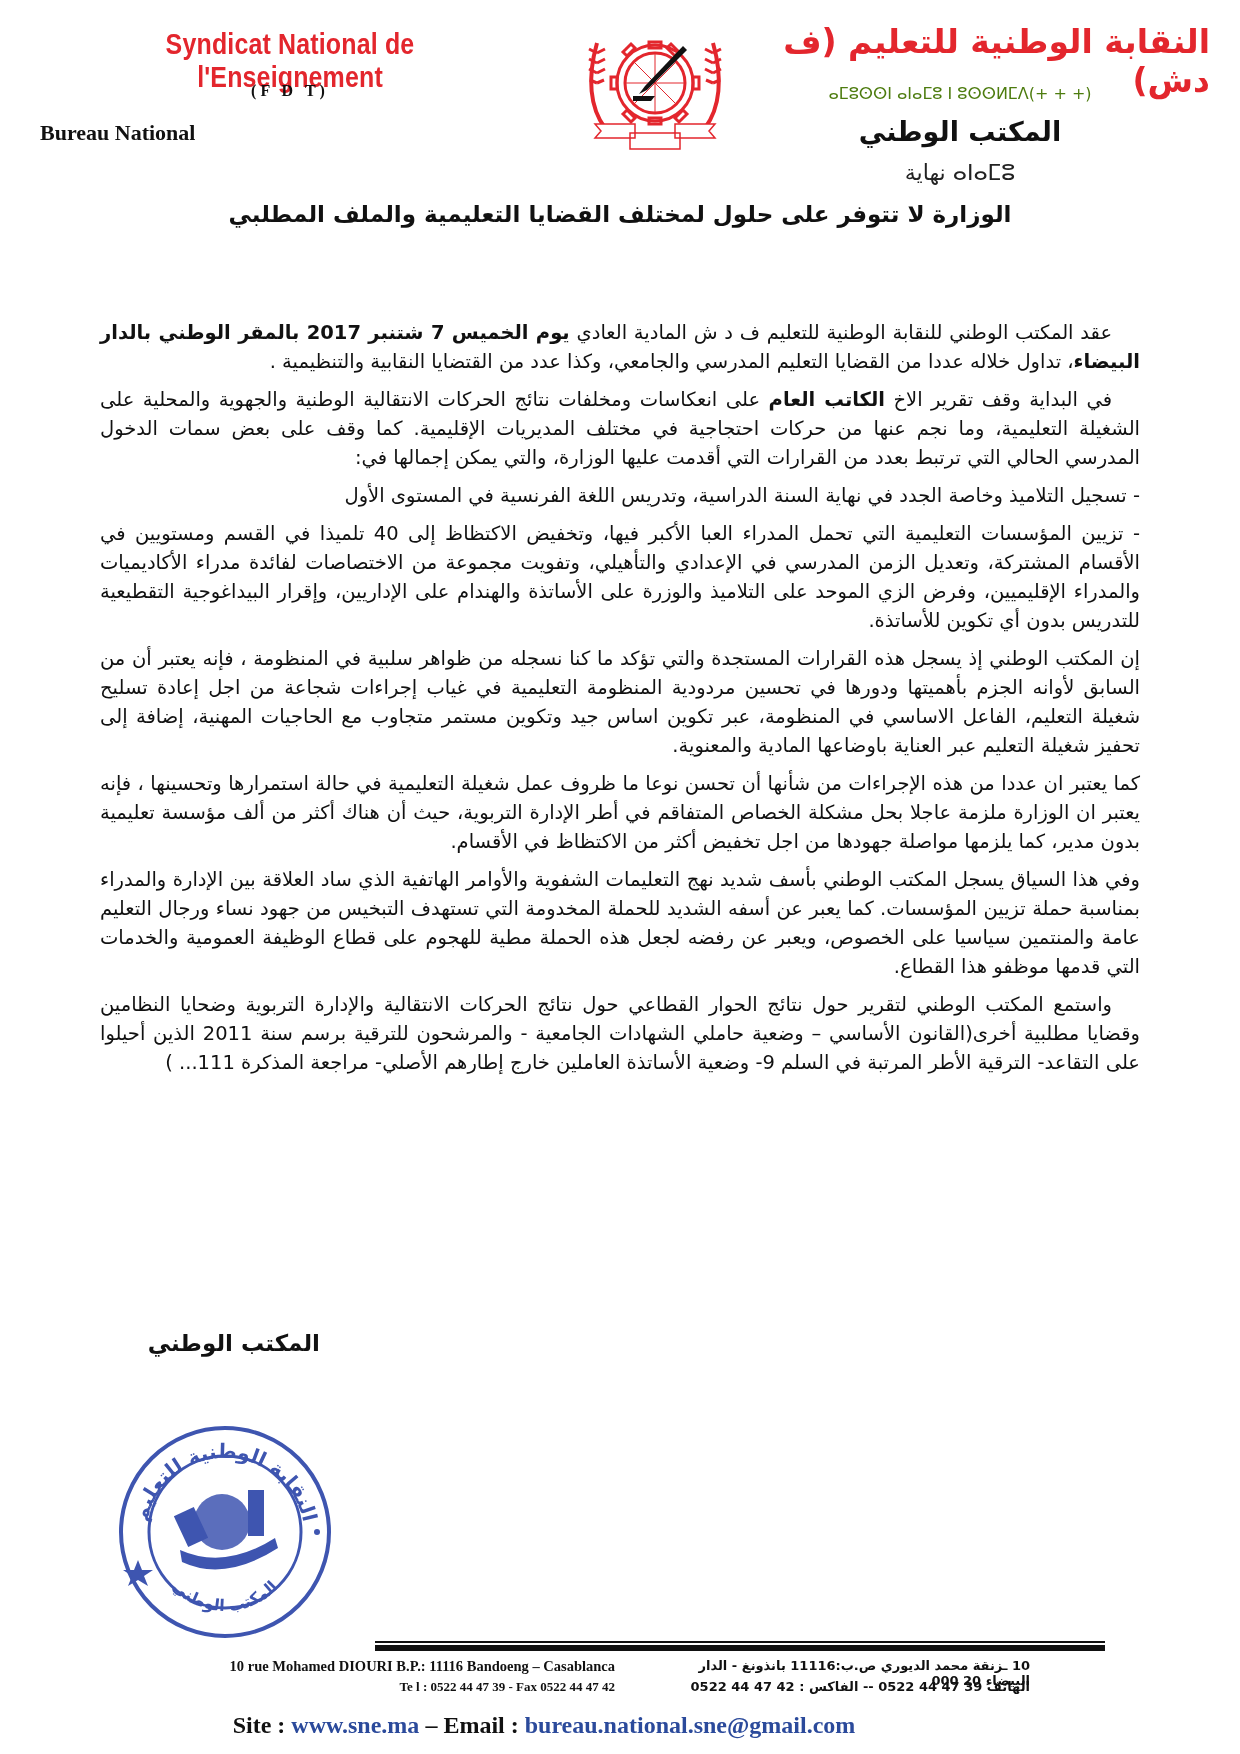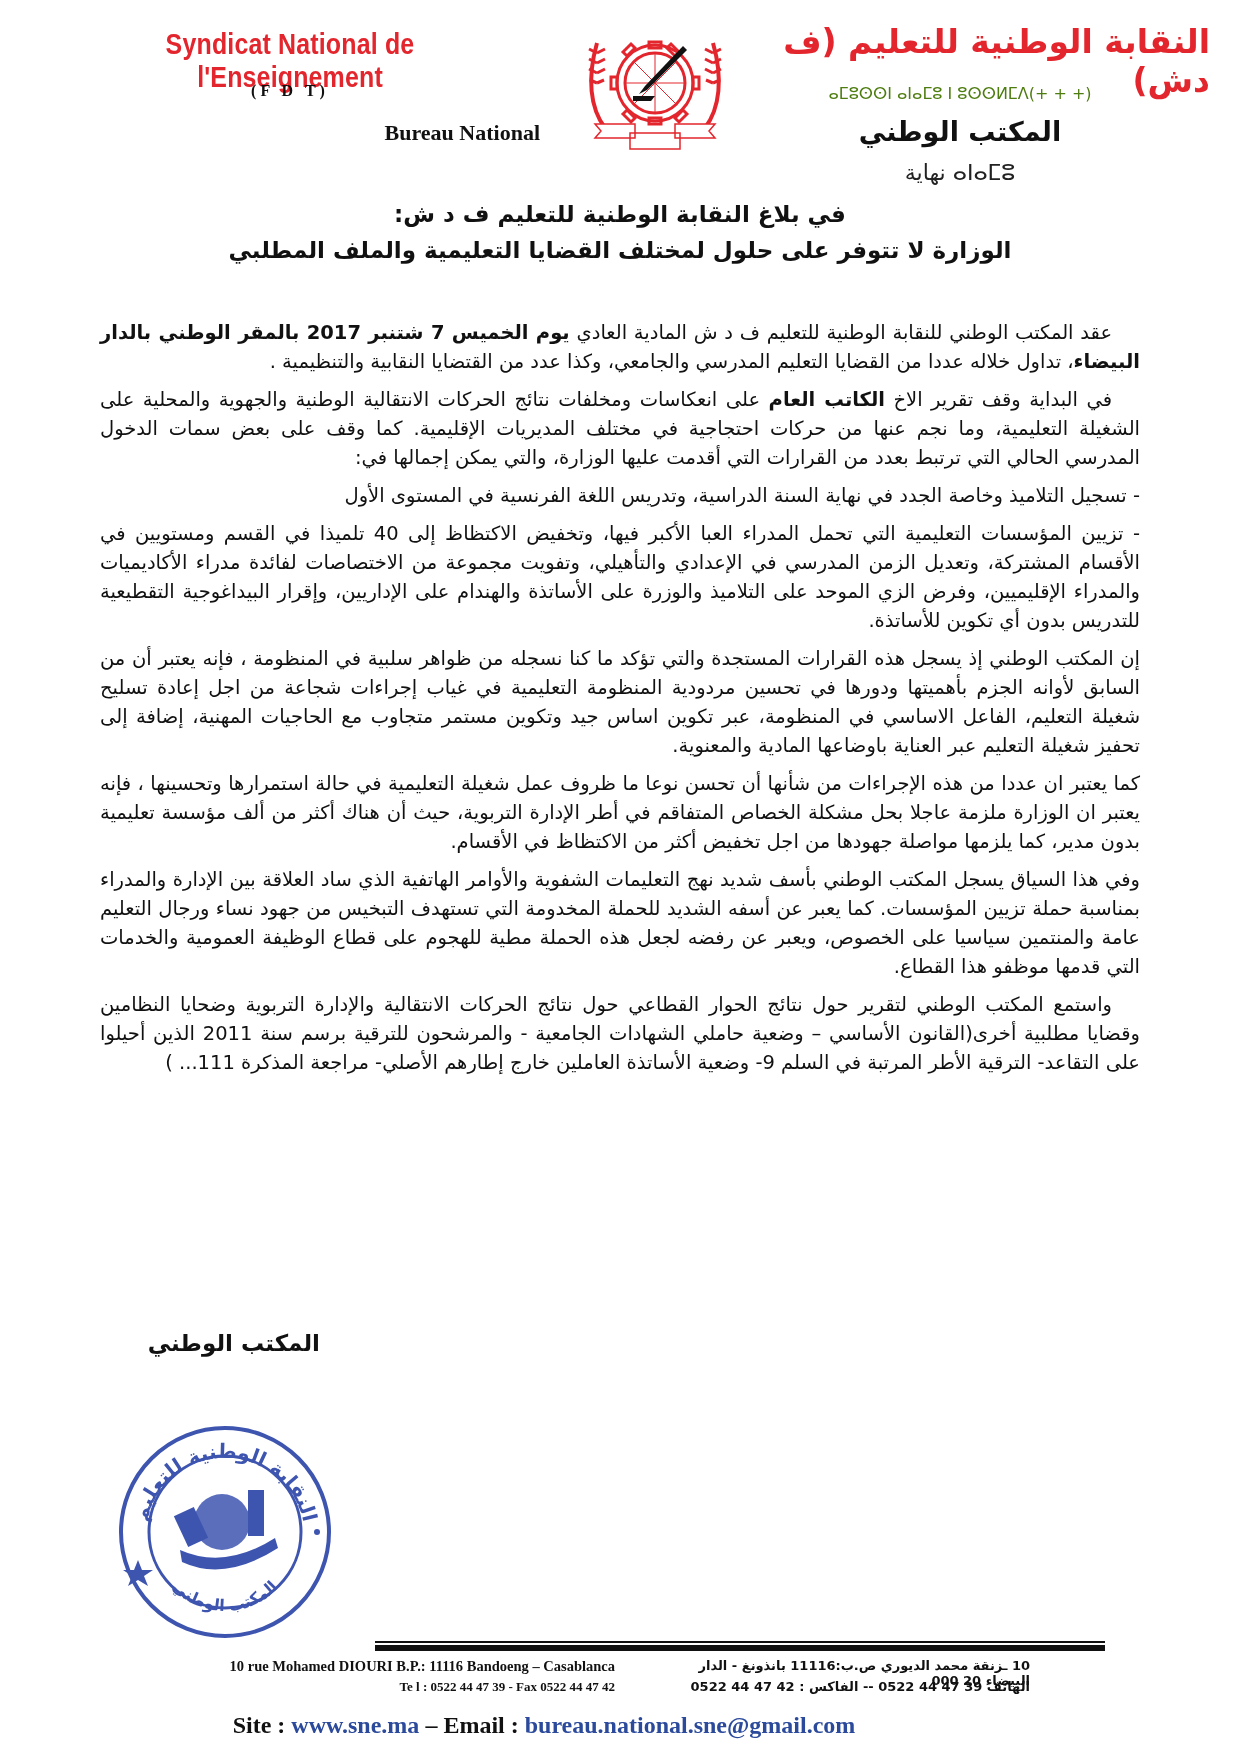--- a/index.html
+++ b/index.html
@@ -4,21 +4,21 @@
 <style>
   html, body { margin: 0; padding: 0; background: #ffffff; }
   body { width: 1240px; height: 1754px; position: relative; overflow: hidden; color: #111; }
   .abs { position: absolute; }
 
   
   .hdr-fr-title { left: 40px; top: 28px; width: 500px; text-align: center; color: #e3262d;
     font-family: "Liberation Sans", sans-serif; font-weight: bold; font-size: 29px; transform: scaleX(0.86); transform-origin: center; letter-spacing: 0.2px; }
   .hdr-fdt { left: 40px; top: 82px; width: 500px; text-align: center; font-family: "Liberation Serif", serif;
     font-weight: bold; font-size: 16px; letter-spacing: 4px; }
-  .hdr-bureau { left: 40px; top: 120px; width: 500px; text-align: right; font-family: "Liberation Serif", serif;
+  .hdr-bureau { left: 40px; top: 120px; width: 500px; text-align: left; font-family: "Liberation Serif", serif;
     font-weight: bold; font-size: 22px; }
 
   
   .logo { left: 575px; top: 28px; width: 160px; height: 125px; }
 
   
   .hdr-ar-title { left: 760px; top: 22px; width: 450px; text-align: right; color: #e3262d; direction: rtl;
     font-family: "DejaVu Sans", sans-serif; font-weight: bold; font-size: 33px; }
   .hdr-tifinagh { left: 760px; top: 84px; width: 400px; text-align: center; font-family: "DejaVu Sans", sans-serif; font-size: 16px; color:#4d7c0f; }
   .hdr-ar-bureau { left: 760px; top: 116px; width: 400px; text-align: center; direction: rtl;
@@ -87,21 +87,20 @@
   <path d="M112 22 L72 62 L64 66 L70 58 L108 18z" fill="#111"></path>
   <path d="M58 68 h22 l-4 5 h-18z" fill="#111"></path>
 </svg>
 
 <div class="abs hdr-ar-title">النقابة الوطنية للتعليم (ف دش)</div>
 <div class="abs hdr-tifinagh">ⴰⵎⵓⵙⵙⵏ ⴰⵏⴰⵎⵓ ⵏ ⵓⵙⵙⵍⵎⴷ(+ + +)</div>
 <div class="abs hdr-ar-bureau">المكتب الوطني</div>
 <div class="abs hdr-tifinagh2">نهاية ⴰⵏⴰⵎⵓ</div>
 
 <div class="abs doc-title">
-  <div>في بلاغ النقابة الوطنية للتعليم ف د ش:</div>
   <div>الوزارة لا تتوفر على حلول لمختلف القضايا التعليمية والملف المطلبي</div>
 </div>
 
 <div class="abs body-text">
   <p class="indent"><span>عقد المكتب الوطني للنقابة الوطنية للتعليم ف د ش المادية العادي </span><b>يوم الخميس 7  شتنبر 2017 بالمقر الوطني بالدار البيضاء</b><span>، تداول خلاله عددا من القضايا التعليم المدرسي والجامعي، وكذا عدد من القتضايا النقابية والتنظيمية .</span></p>
   <p class="indent"><span>في البداية وقف تقرير الاخ </span><b>الكاتب العام</b><span> على انعكاسات ومخلفات نتائج الحركات الانتقالية الوطنية والجهوية والمحلية على الشغيلة التعليمية، وما نجم عنها من حركات احتجاجية في مختلف المديريات الإقليمية. كما وقف على بعض سمات الدخول المدرسي الحالي التي ترتبط بعدد من القرارات التي أقدمت عليها الوزارة، والتي يمكن إجمالها في:</span></p>
   <p>- تسجيل التلاميذ وخاصة الجدد في نهاية السنة الدراسية، وتدريس اللغة الفرنسية في المستوى الأول</p>
   <p>- تزيين المؤسسات التعليمية التي تحمل المدراء العبا الأكبر فيها، وتخفيض الاكتظاظ إلى 40 تلميذا في القسم ومستويين في الأقسام المشتركة، وتعديل الزمن المدرسي في الإعدادي والتأهيلي، وتفويت مجموعة من الاختصاصات لفائدة مدراء الأكاديميات والمدراء الإقليميين، وفرض الزي الموحد على التلاميذ والوزرة على الأساتذة والهندام على الإداريين، وإقرار البيداغوجية التقطيعية للتدريس بدون أي تكوين للأساتذة.</p>
   <p>إن المكتب الوطني إذ يسجل هذه القرارات المستجدة والتي تؤكد ما كنا نسجله من ظواهر سلبية في المنظومة ، فإنه يعتبر أن من السابق لأوانه الجزم بأهميتها ودورها في تحسين مردودية المنظومة التعليمية في غياب إجراءات شجاعة من اجل إعادة تسليح شغيلة التعليم، الفاعل الاساسي في المنظومة، عبر تكوين اساس جيد وتكوين مستمر متجاوب مع الحاجيات المهنية، إضافة إلى تحفيز شغيلة التعليم عبر العناية باوضاعها المادية والمعنوية.</p>
   <p>كما يعتبر ان عددا من هذه الإجراءات من شأنها أن تحسن نوعا ما ظروف عمل شغيلة التعليمية في حالة استمرارها وتحسينها ، فإنه يعتبر ان الوزارة ملزمة  عاجلا بحل مشكلة الخصاص المتفاقم في أطر الإدارة التربوية، حيث أن هناك أكثر من ألف مؤسسة تعليمية بدون مدير، كما يلزمها مواصلة جهودها من اجل تخفيض أكثر من الاكتظاظ في الأقسام.</p>

